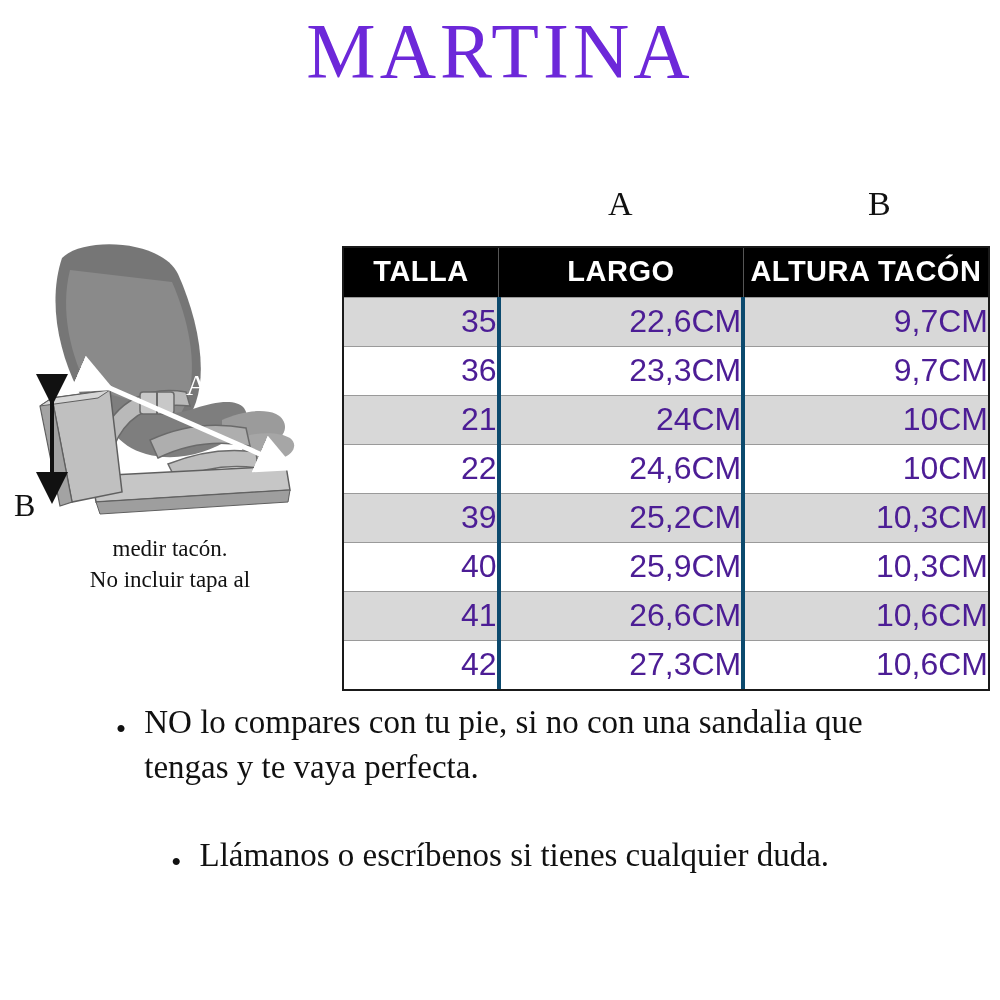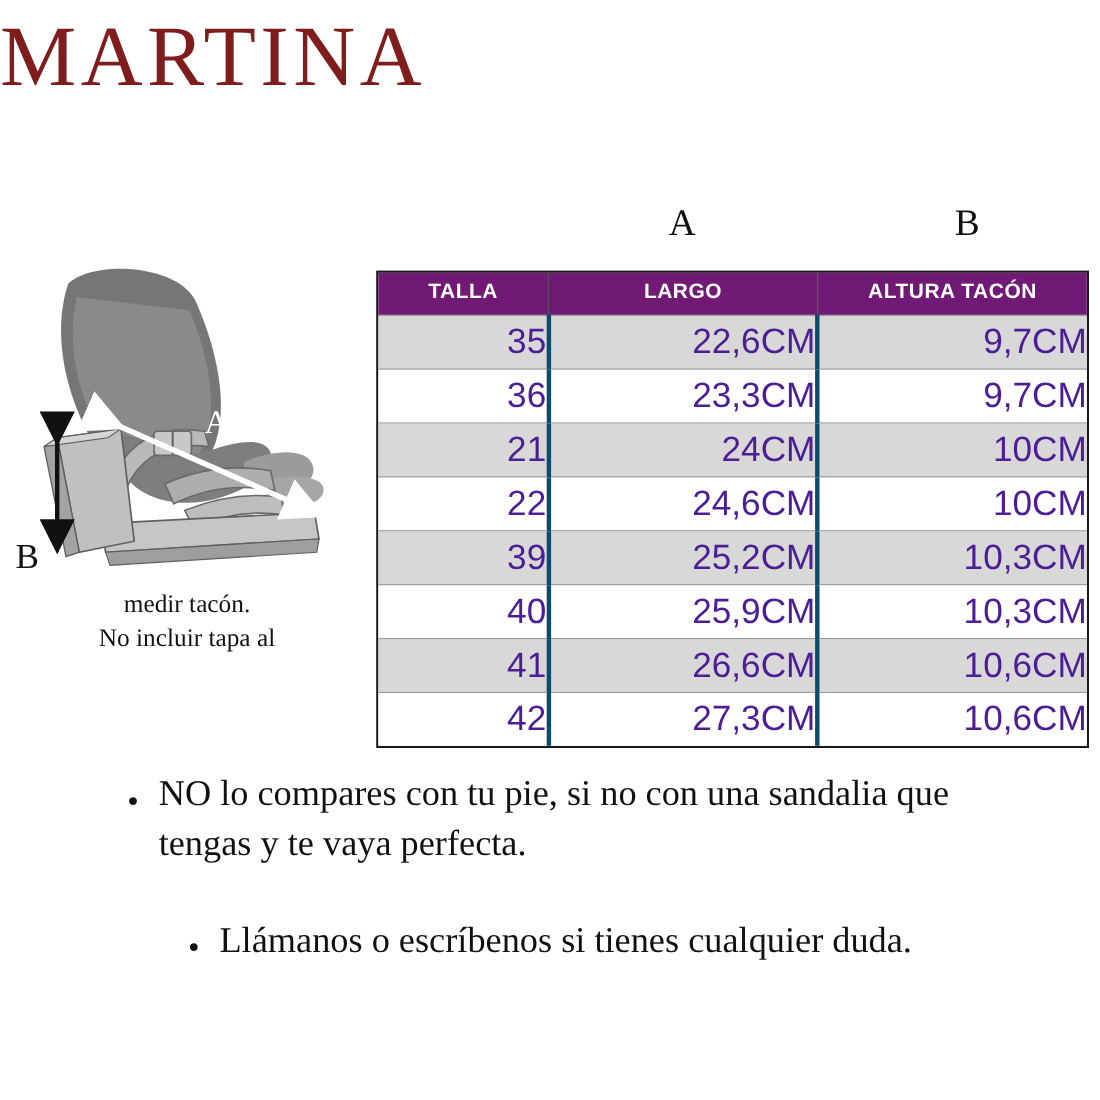--- a/index.html
+++ b/index.html
@@ -15,26 +15,26 @@
     color: #111111;
     overflow: hidden;
   }
 
   
   .title {
     position: absolute;
     top: 8px;
     left: 0;
     width: 1000px;
-    text-align: left;
+    text-align: center;
     font-family: "Liberation Serif", serif;
     font-size: 78px;
     letter-spacing: 4px;
     font-weight: 400;
-    color: #7f1d1d;
+    color: #6d28d9;
     line-height: 1.1;
   }
 
   
   .marker {
     position: absolute;
     font-family: "Liberation Serif", serif;
     font-size: 34px;
     color: #111;
   }
@@ -49,23 +49,23 @@
     width: 648px;
     border: 2px solid #1a1a1a;
     box-sizing: border-box;
   }
   table.size-table {
     border-collapse: collapse;
     width: 100%;
     font-family: "Liberation Sans", sans-serif;
   }
   table.size-table th {
-    background: #701a75;
+    background: #000000;
     color: #ffffff;
-    font-size: 19px;
+    font-size: 29px;
     font-weight: 700;
     padding: 7px 0 9px 0;
     text-align: center;
     letter-spacing: 0.5px;
   }
   table.size-table th.col-talla { width: 24%; }
   table.size-table th.col-largo { width: 38%; }
   table.size-table th.col-altura { width: 38%; }
   table.size-table td {
     font-size: 32px;

